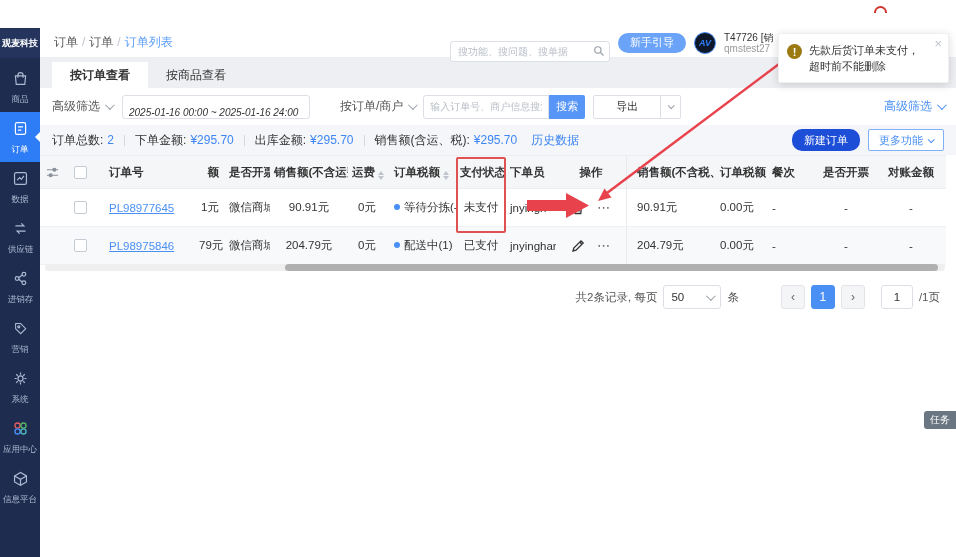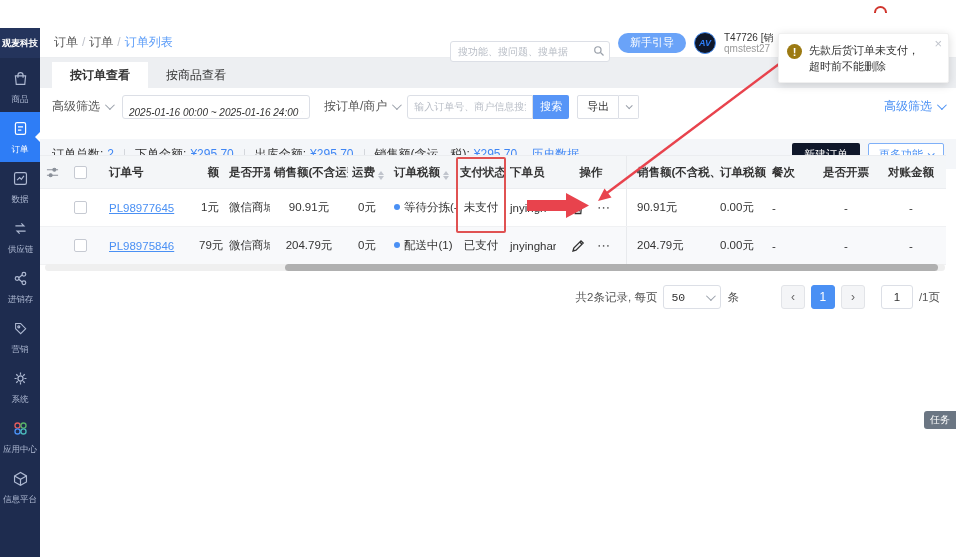--- a/index.html
+++ b/index.html
@@ -55,43 +55,43 @@
   .filterbar { position:absolute; left:40px; top:88px; width:916px; height:37px; background:#fff;
     display:flex; align-items:center; padding:0 12px; font-size:12px; color:#555; }
   .flabel { display:flex; align-items:center; gap:5px; cursor:pointer; white-space:nowrap; }
   .chev { width:7px; height:7px; border-right:1.5px solid #9aa0aa; border-bottom:1.5px solid #9aa0aa;
     transform:rotate(45deg) translateY(-2px); display:inline-block; }
   .chev.blue { border-color:#4a90f4; }
   .datebox { margin-left:10px; width:188px; height:24px; border:1px solid #dcdfe6; border-radius:3px;
     display:flex; align-items:flex-end; padding:0 6px; gap:4px; color:#333; font-size:10px; cursor:pointer;font-style:italic; }
   .datebox .dtxt { flex:1; white-space:nowrap; }
   .datebox svg { width:12px; height:12px; stroke:#9aa0aa; fill:none; stroke-width:1.4; }
-  .f2 { margin-left:14px; }
+  .f2 { margin-left:30px; }
   .kwinput { margin-left:8px; width:126px; height:24px; border:1px solid #dcdfe6; border-radius:3px 0 0 3px;
     font-size:10px; padding:0 6px; color:#333; outline:none; }
   .kwinput::placeholder { color:#b8bdc6; }
   .search-btn { width:36px; height:24px; border:none; background:#5795f7; color:#fff; font-size:11px;
     border-radius:0 2px 2px 0; cursor:pointer; }
   .export-wrap { display:flex; margin-left:8px; }
-  .export-btn { height:24px; padding:0 9px; background:#fff; border:1px solid #dcdfe6; border-radius:2px 0 0 2px;
+  .export-btn { height:24px; padding:0 22px; background:#fff; border:1px solid #dcdfe6; border-radius:2px 0 0 2px;
     font-size:11px; color:#333; cursor:pointer; }
   .export-caret { width:20px; height:24px; background:#fff; border:1px solid #dcdfe6; border-left:none;
     border-radius:0 2px 2px 0; cursor:pointer; display:flex; align-items:center; justify-content:center; }
   .export-caret .chev { transform:rotate(45deg) translateY(-1px); width:5px; height:5px; }
   .adv { margin-left:auto; color:#4a90f4; display:flex; align-items:center; gap:5px; cursor:pointer; }
 
   
-  .summarybar { position:absolute; left:40px; top:139px; width:916px; height:30px; background:#f4f6f9;
+  .summarybar { position:absolute; left:40px; top:125px; width:916px; height:30px; background:#f4f6f9;
     display:flex; align-items:center; padding:0 12px; font-size:12px; color:#333; }
   .sgroup { display:flex; align-items:center; gap:4px; white-space:nowrap; }
   .sval { color:#3f86f4; }
   .sdiv { width:1px; height:11px; background:#d4d7dc; margin:0 10px; }
   .hist { color:#3f86f4; margin-left:14px; cursor:pointer; }
   .sum-right { margin-left:auto; display:flex; gap:8px; }
-  .new-order-btn { height:22px; padding:0 12px; background:#0f172a; border:none; border-radius:2px;
+  .new-order-btn { height:22px; padding:0 12px; background:#1d4ed8; border:none; border-radius:10px;
     color:#fff; font-size:11px; cursor:pointer; }
   .more-btn { height:22px; padding:0 10px; background:#fff; border:1px solid #7fb0f8; border-radius:2px;
     color:#4a90f4; font-size:11px; cursor:pointer; display:flex; align-items:center; gap:5px;justify-content:center; }
   .more-btn .chev { width:5px; height:5px; border-color:#4a90f4; transform:rotate(45deg) translateY(-1px); }
 
   
   .tbl { position:absolute; left:40px; top:155px; width:906px; }
   .trow { display:grid; grid-template-columns:25px 30px 100px 30px 45px 78px 38px 70px 50px 50px 70px 90px 50px 50px 60px 70px;
     align-items:center; font-size:11.5px; color:#333; }
   .thead { height:34px; background:#f4f6f8; border-top:1px solid #ebedf0; border-bottom:1px solid #ebedf0; font-weight:bold; }
@@ -116,21 +116,21 @@
   .sliders-icon svg { width:13px; height:13px; stroke:#8a9099; fill:#8a9099; stroke-width:1.2; display:block; margin:0 auto; }
 
   
   .hscroll-track { position:absolute; left:45px; top:264px; width:900px; height:7px; background:#efefef; border-radius:4px; }
   .hscroll-thumb { position:absolute; left:240px; top:0; width:653px; height:7px; background:#b0b0b0; border-radius:4px; cursor:grab; }
 
   
   .pagebar { position:absolute; left:40px; top:283px; width:906px; height:28px; display:flex;
     align-items:center; justify-content:flex-end; font-size:11.5px; color:#555; gap:6px; padding-right:6px; }
   .psel { width:58px; height:24px; border:1px solid #dcdfe6; border-radius:3px; display:flex;
-    align-items:center; padding:0 7px; color:#333; cursor:pointer;font-family:Liberation Mono, monospace; }
+    align-items:center; padding:0 7px; color:#333; cursor:pointer; }
   .psel span { flex:1; }
   .pager { display:flex; gap:6px; margin-left:36px; }
   .pbtn { width:24px; height:24px; border:1px solid #e2e4e8; background:#f4f5f7; border-radius:3px;
     display:flex; align-items:center; justify-content:center; color:#666; font-size:12px; cursor:pointer; }
   .pbtn.cur { background:#4a90f4; border-color:#4a90f4; color:#fff; }
   .pinput { width:32px; height:24px; border:1px solid #dcdfe6; border-radius:3px; text-align:center;
     font-size:11.5px; color:#333; margin-left:10px; outline:none; }
 
   
   .task-tag { position:absolute; right:0; top:411px; height:18px; padding:0 6px; background:#6b7683;

